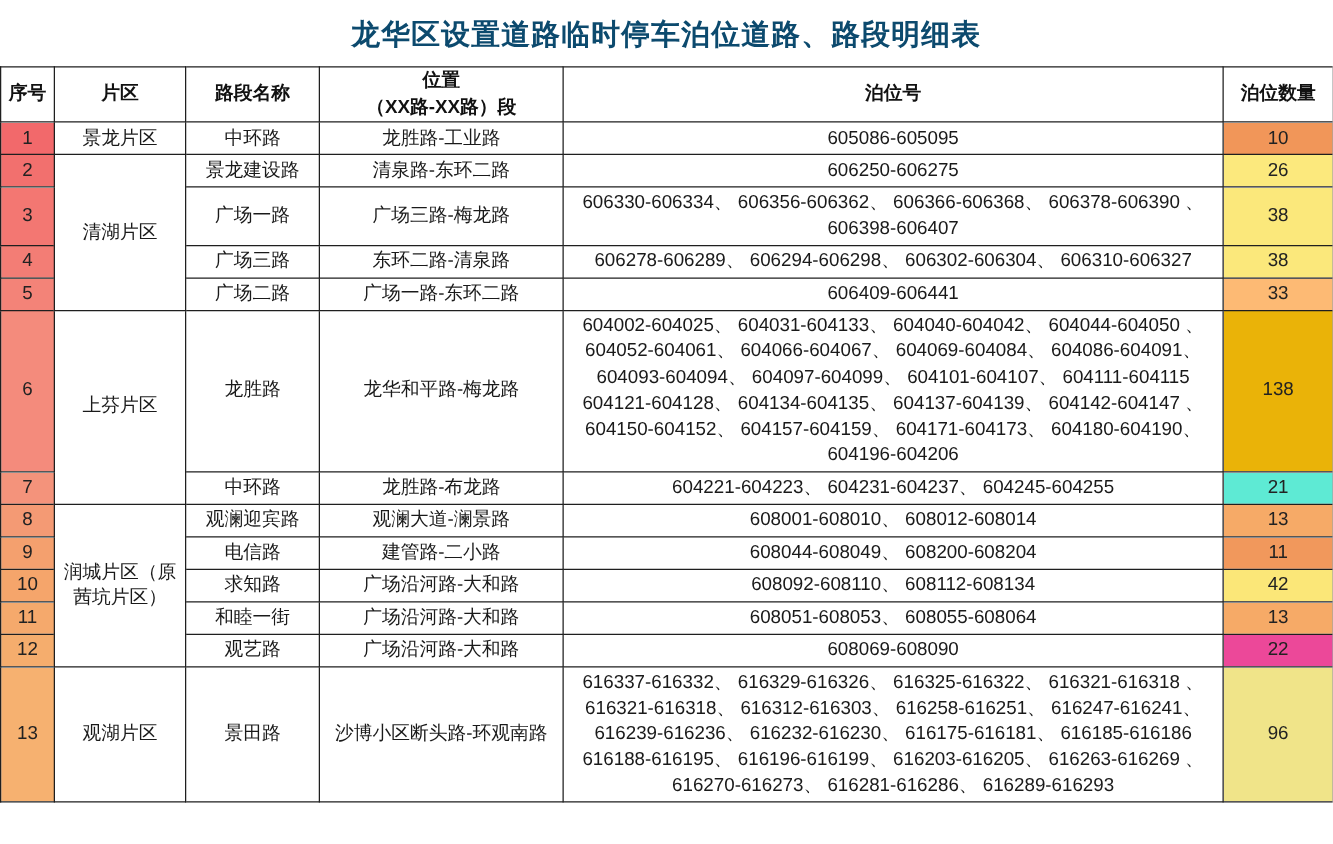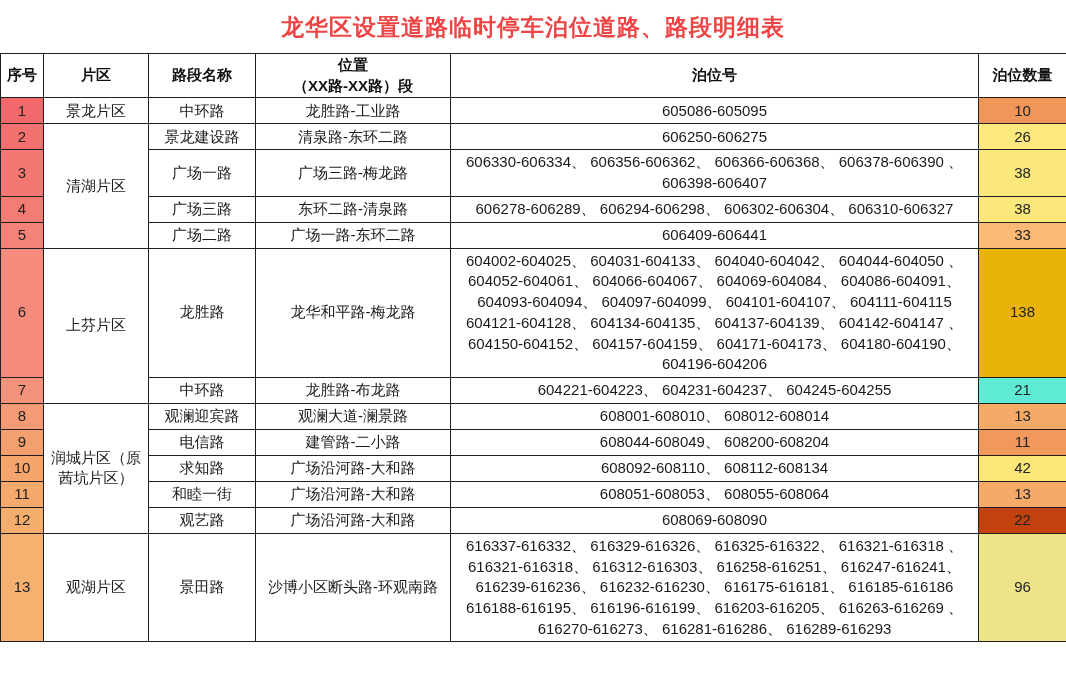--- a/index.html
+++ b/index.html
@@ -3,21 +3,21 @@
 <meta charset="utf-8">
 <style>
   html, body { margin: 0; padding: 0; background: #ffffff; }
   body {
     width: 1066px; height: 675px; overflow: hidden;
     font-family: "Liberation Sans", "DejaVu Sans", sans-serif;
     color: #1a1a1a;
   }
   .page-title {
     margin: 0; padding: 12px 0 10px 0;
-    text-align: center; font-size: 23px; font-weight: bold; color: #ef4444;
+    text-align: center; font-size: 23px; font-weight: bold; color: #0c4a6e;
     letter-spacing: 1px;
   }
   table.parking {
     width: 1066px; border-collapse: collapse; table-layout: fixed;
     background: #fff;
   }
   col.c-no   { width: 43px;  }
   col.c-area { width: 105px; }
   col.c-road { width: 107px; }
   col.c-loc  { width: 195px; }
@@ -170,21 +170,21 @@
         </td>
         <td class="count" style="background: rgb(246, 170, 103);">13</td>
       </tr>
       <tr>
         <td class="serial" style="background: rgb(245, 173, 109);">12</td>
         <td class="road">观艺路</td>
         <td class="location">广场沿河路-大和路</td>
         <td class="berth">
           <div>608069-608090</div>
         </td>
-        <td class="count" style="background: #c2410c; margin-left: 28px;">22</td>
+        <td class="count" style="background: #ec4899; margin-left: 28px;">22</td>
       </tr>
       <tr>
         <td class="serial" style="background: rgb(246, 177, 112);">13</td>
         <td class="area">观湖片区</td>
         <td class="road">景田路</td>
         <td class="location">沙博小区断头路-环观南路</td>
         <td class="berth">
           <div>616337-616332、 616329-616326、 616325-616322、 616321-616318 、 616321-616318、 616312-616303、 616258-616251、 616247-616241、 616239-616236、 616232-616230、 616175-616181、 616185-616186</div>
           <div>616188-616195、 616196-616199、 616203-616205、 616263-616269 、 616270-616273、 616281-616286、 616289-616293</div>
         </td>

